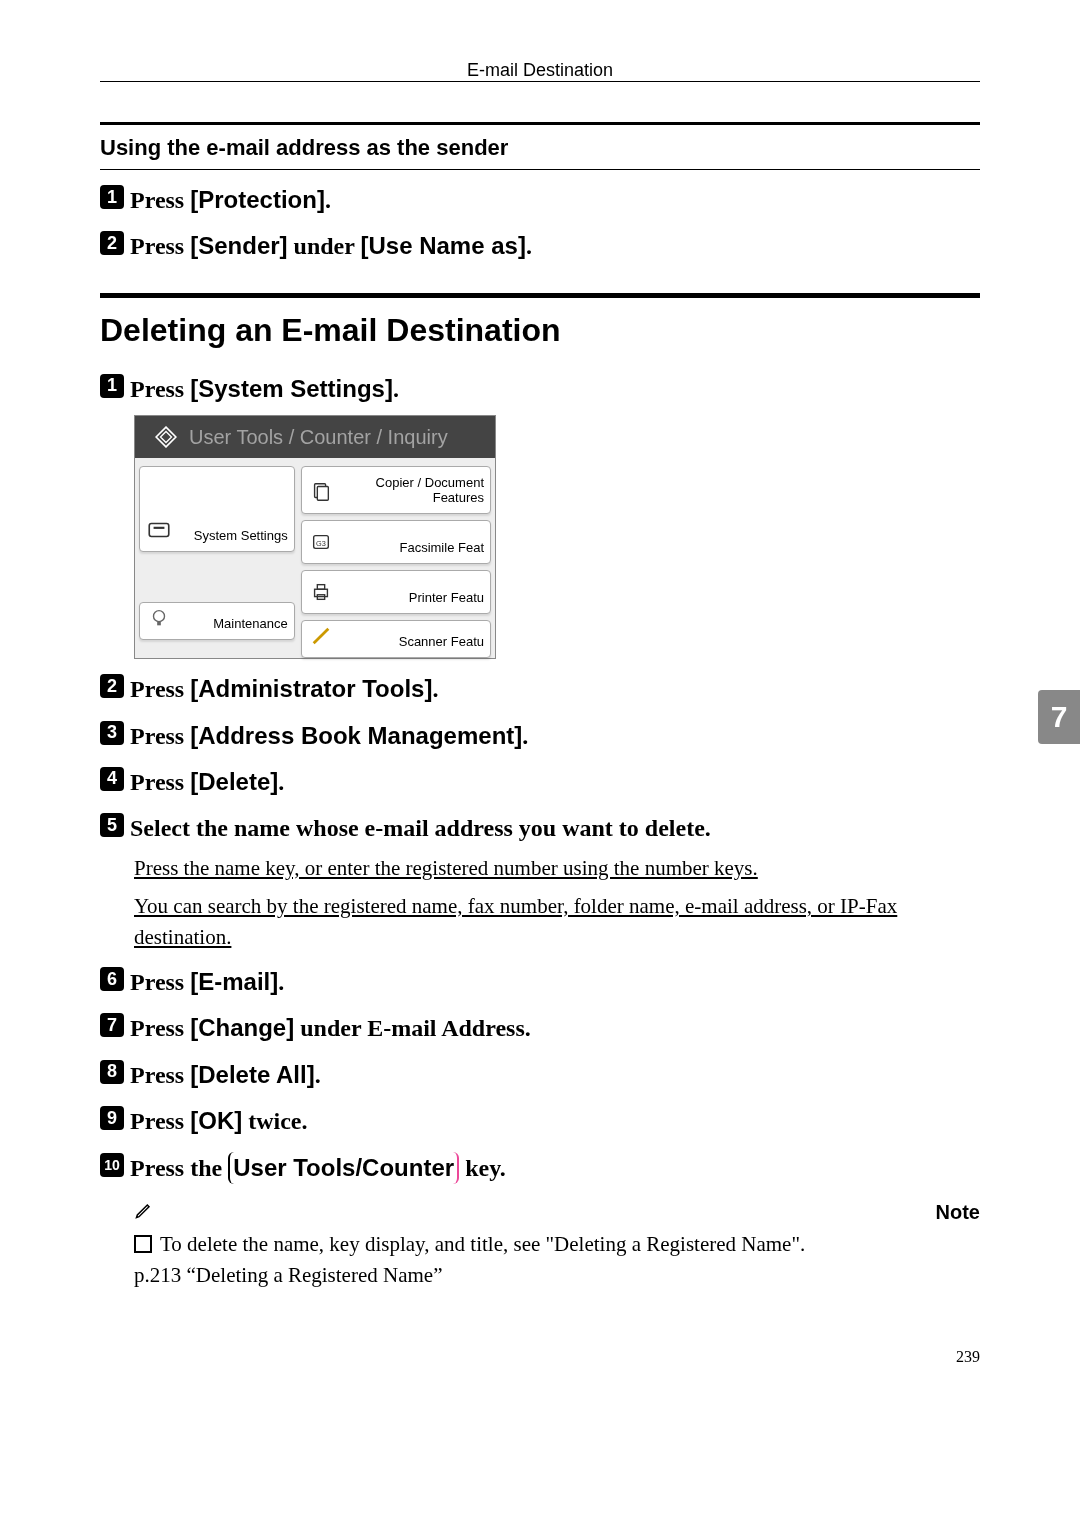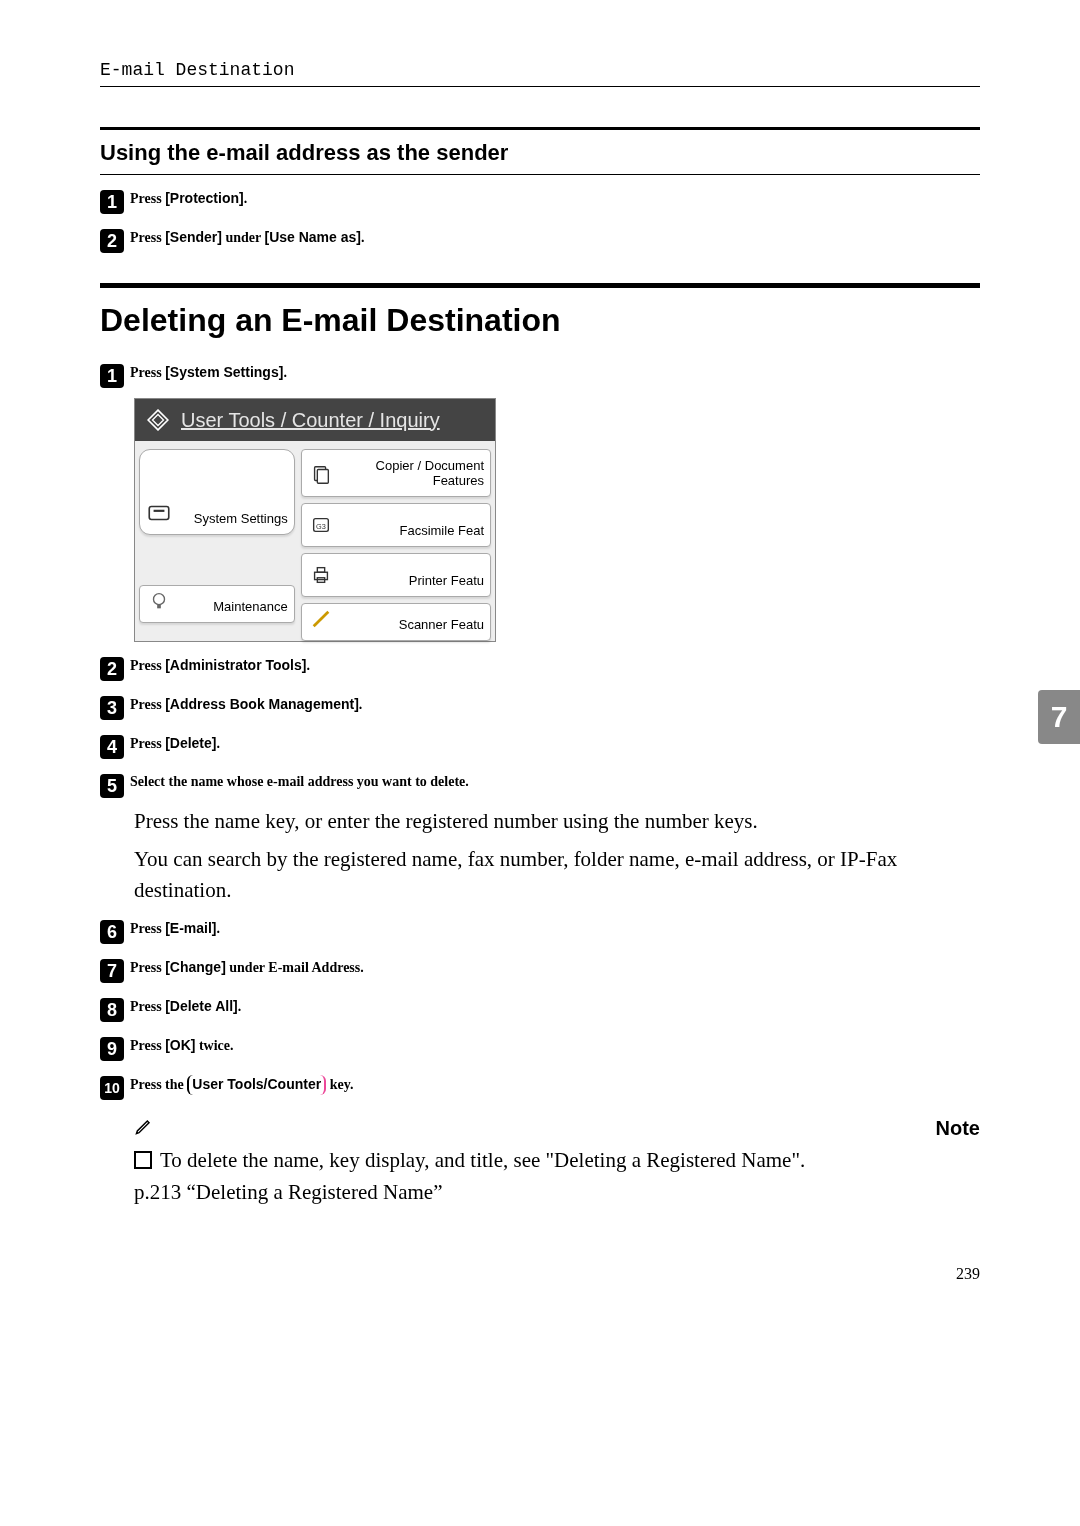--- a/index.html
+++ b/index.html
@@ -9,25 +9,24 @@
     background: #fff;
     color: #000;
     width: 1080px;
     height: 1526px;
     box-sizing: border-box;
   }
   .page {
     padding: 60px 100px 40px 100px;
   }
   .running-head {
-    text-align: left;
+    text-align: center;
     font-size: 18px;
-    font-family: Liberation Mono, monospace;
+    font-family: Liberation Sans, sans-serif;
     border-bottom: 1.5px solid #000;
-    padding-bottom: 6px;
     margin-bottom: 40px;
   }
   .section-rule-top {
     border-top: 3px solid #000;
     margin-top: 10px;
   }
   .section-heading {
     font-family: Arial, Helvetica, sans-serif;
     font-weight: bold;
     font-size: 22px;
@@ -57,51 +56,51 @@
     font-family: Arial, Helvetica, sans-serif;
     font-weight: bold;
     font-size: 18px;
     border-radius: 4px;
     align-items: center;
     justify-content: center;
     flex-shrink: 0;
     margin-top: 1px;
   }
   .step-body {
-    font-size: 14px;
+    font-size: 24px;
     line-height: 1.35;
   }
   .step-body .bold {
     font-family: Arial, Helvetica, sans-serif;
     font-weight: bold;
   }
   .step-body .serif-bold {
     font-weight: bold;
   }
   .substep {
     margin-left: 34px;
     font-size: 21px;
     line-height: 1.45;
     margin-top: 8px;
+    text-decoration: underline;
   }
   .screenshot {
     margin: 10px 0 10px 34px;
     width: 360px;
     border: 1px solid #888;
     font-family: Arial, Helvetica, sans-serif;
   }
   .ss-title {
     background: #444;
-    color: #e5e5e5;
-    padding: 8px 10px;
+    color: #a3a3a3;
+    padding: 8px 18px;
     font-size: 20px;
     display: flex;
     align-items: center;
     gap: 10px;
-    text-decoration: underline;
   }
   .ss-body {
     display: flex;
     background: #eee;
     padding: 8px 4px 0 4px;
     gap: 6px;
   }
   .ss-left {
     width: 45%;
     display: flex;
@@ -122,21 +121,20 @@
     display: flex;
     align-items: flex-end;
     gap: 8px;
     padding: 8px 6px;
     font-size: 13px;
     min-height: 38px;
     box-sizing: border-box;
   }
   .ss-btn.tall {
     min-height: 86px;
-    border-radius: 11px;
   }
   .ss-btn .label {
     text-align: right;
     flex: 1;
   }
   .ss-icon {
     width: 26px;
     height: 26px;
     display: inline-flex;
     align-items: center;

